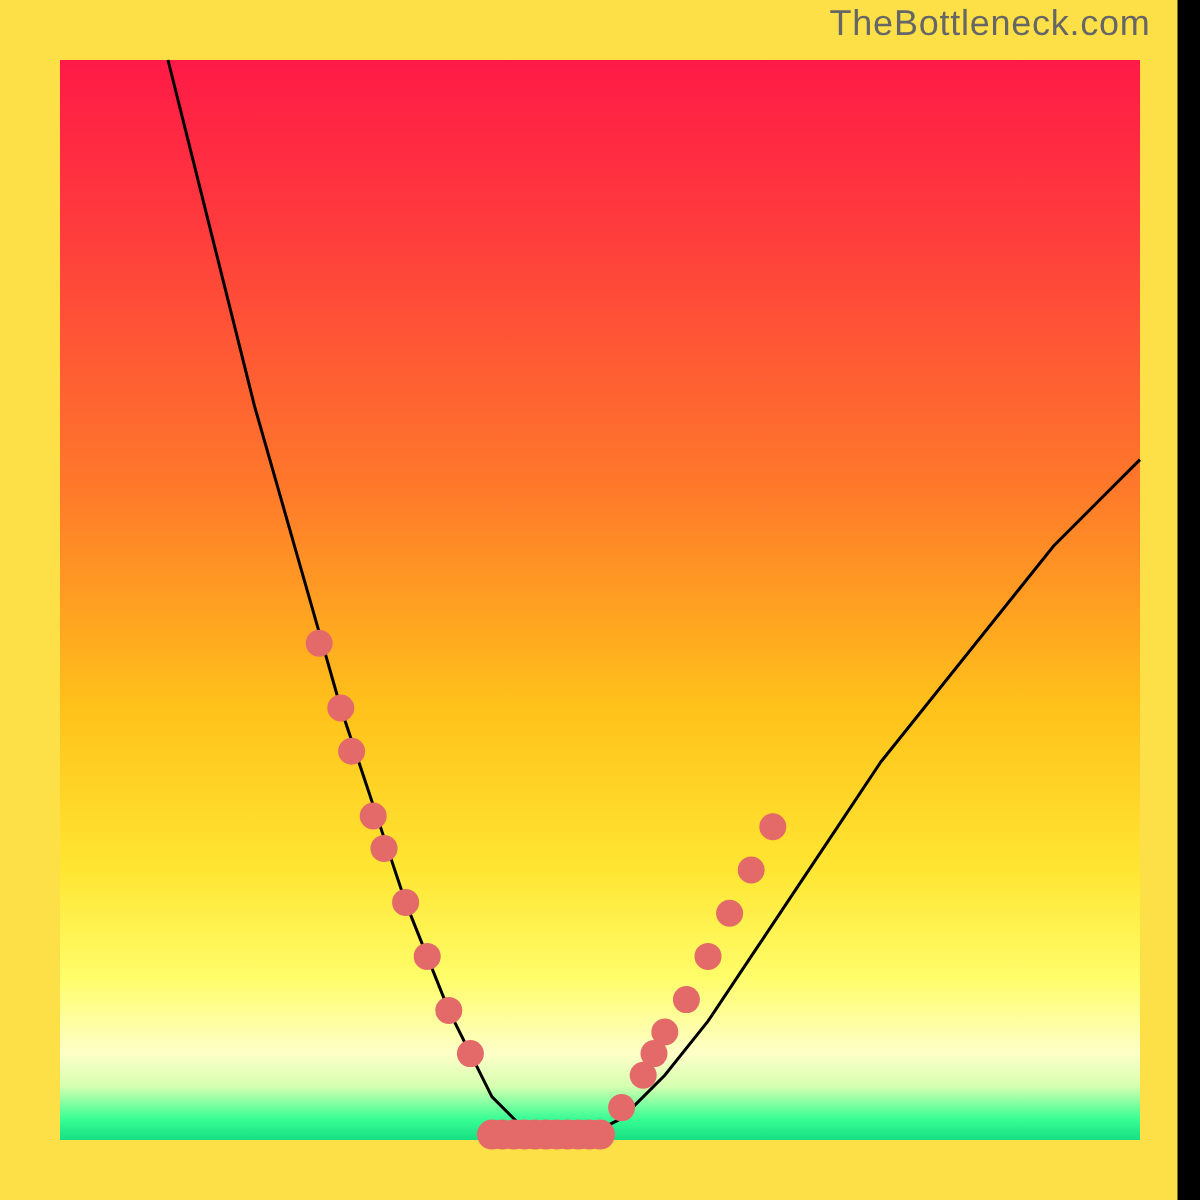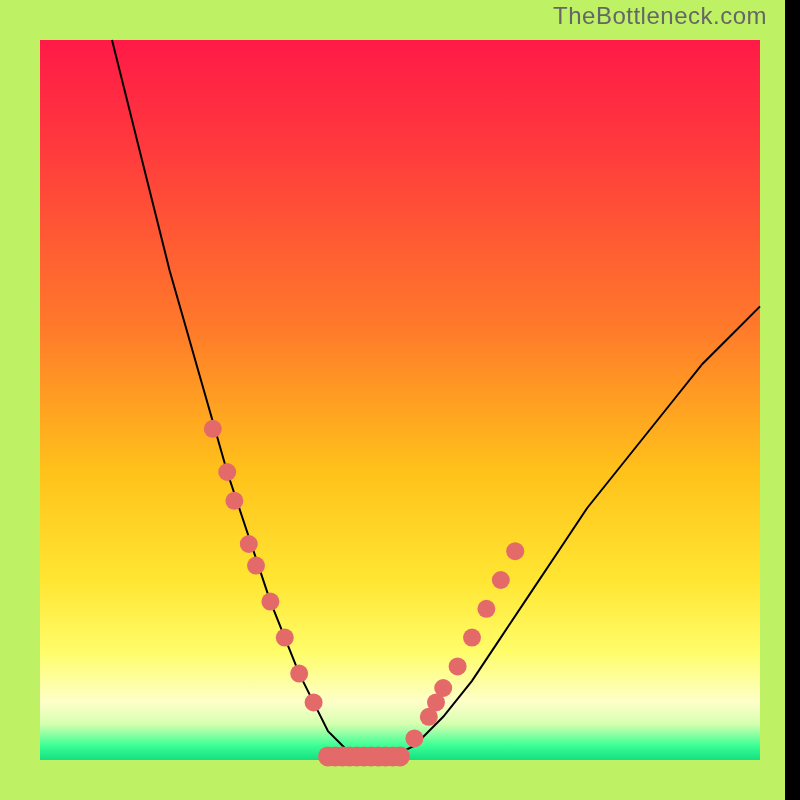--- a/index.html
+++ b/index.html
@@ -10,21 +10,21 @@
     background: #000;
     font-family: Arial, Helvetica, sans-serif;
     overflow: hidden;
   }
   .frame {
     position: absolute;
     left: 0;
     top: 0;
     width: 785px;
     height: 800px;
-    background: #bef264;
+    background: #fde047;
   }
   .watermark {
     position: absolute;
     top: 2px;
     right: 18px;
     color: #666;
     font-size: 24px;
     font-weight: 500;
     letter-spacing: 0.5px;
     pointer-events: none;

